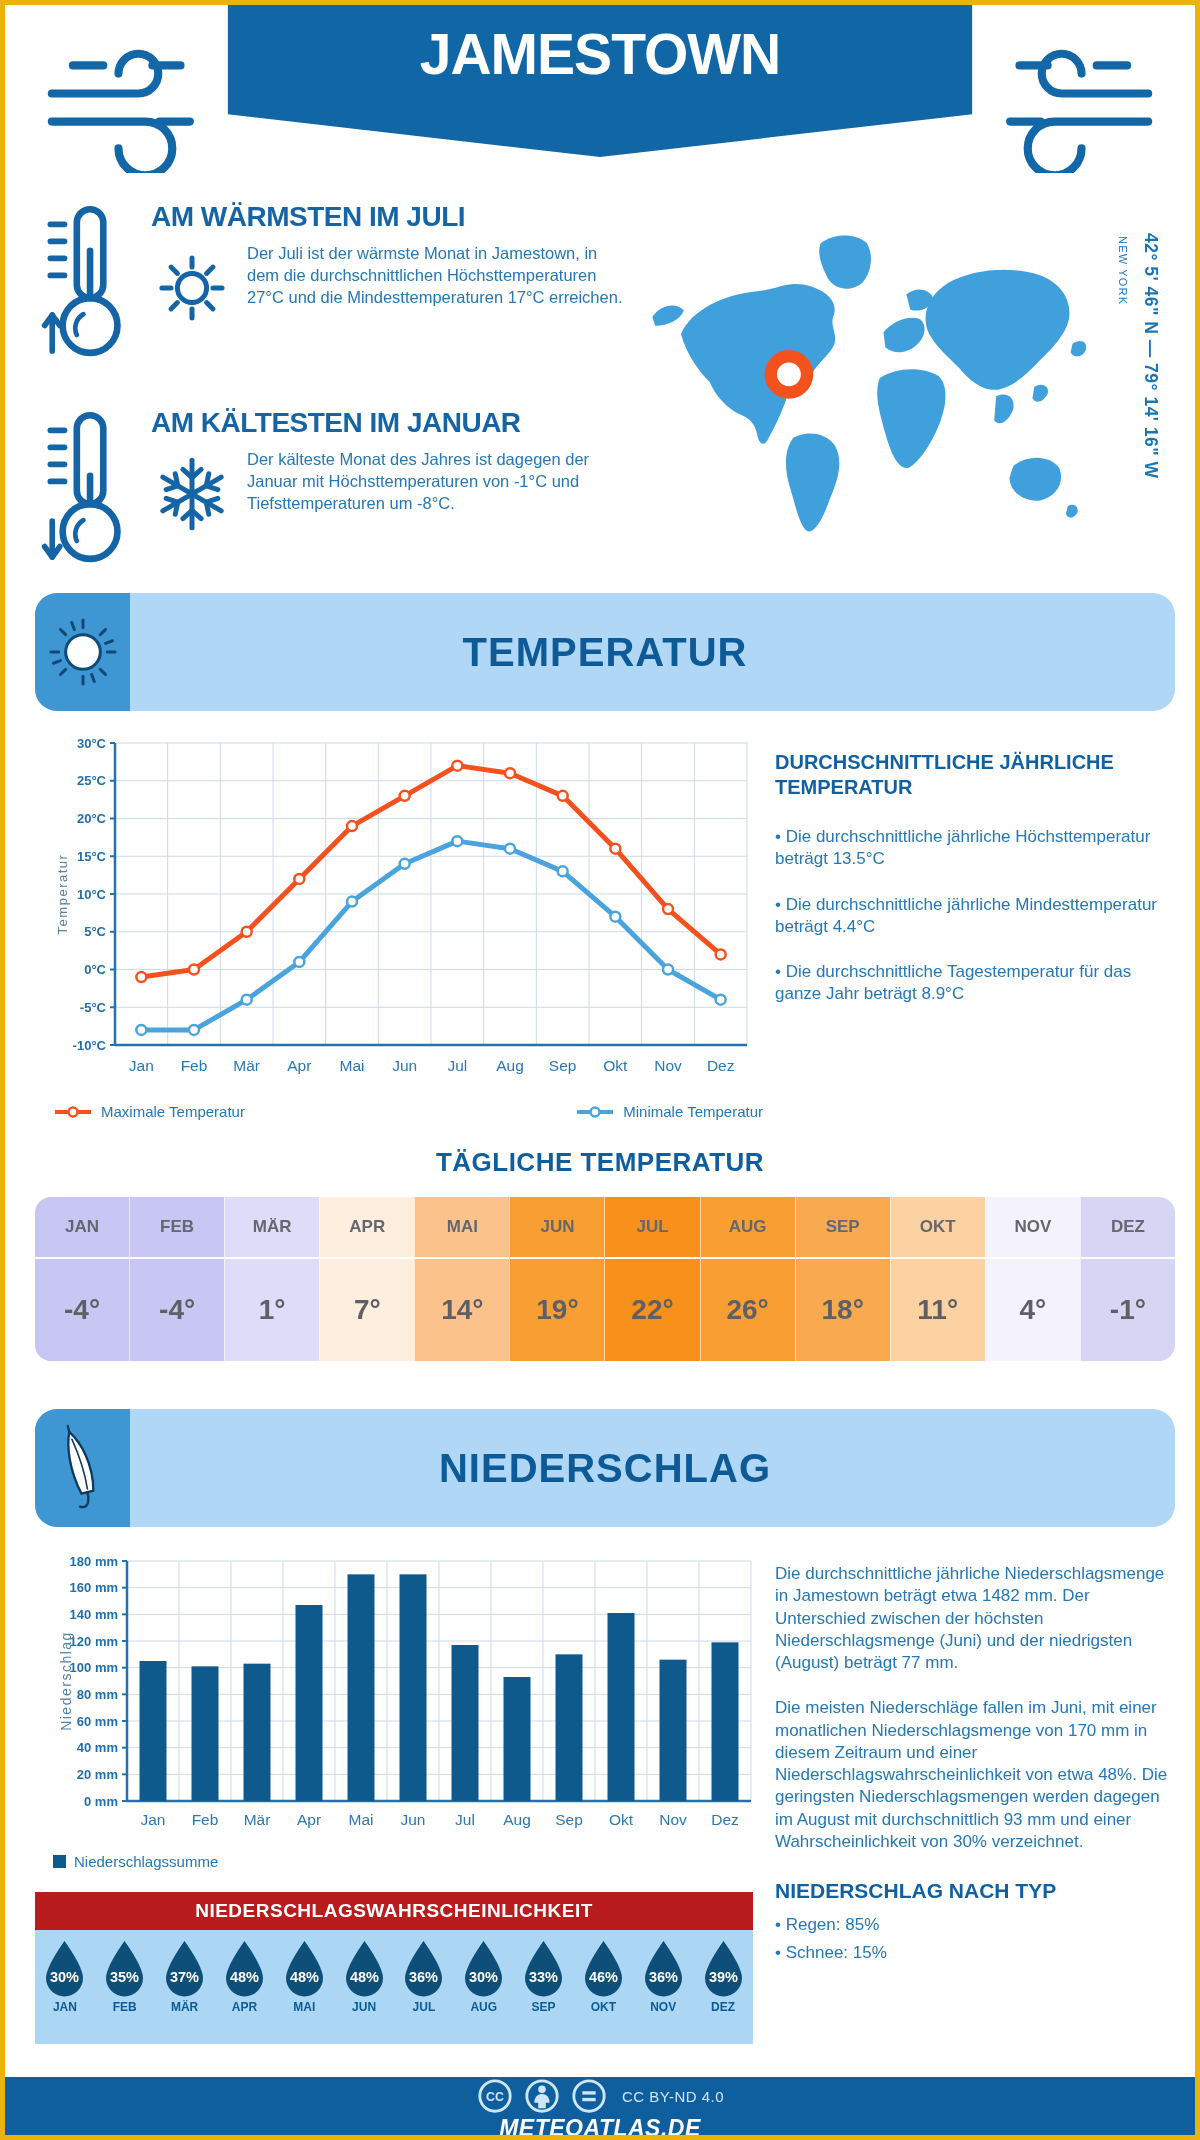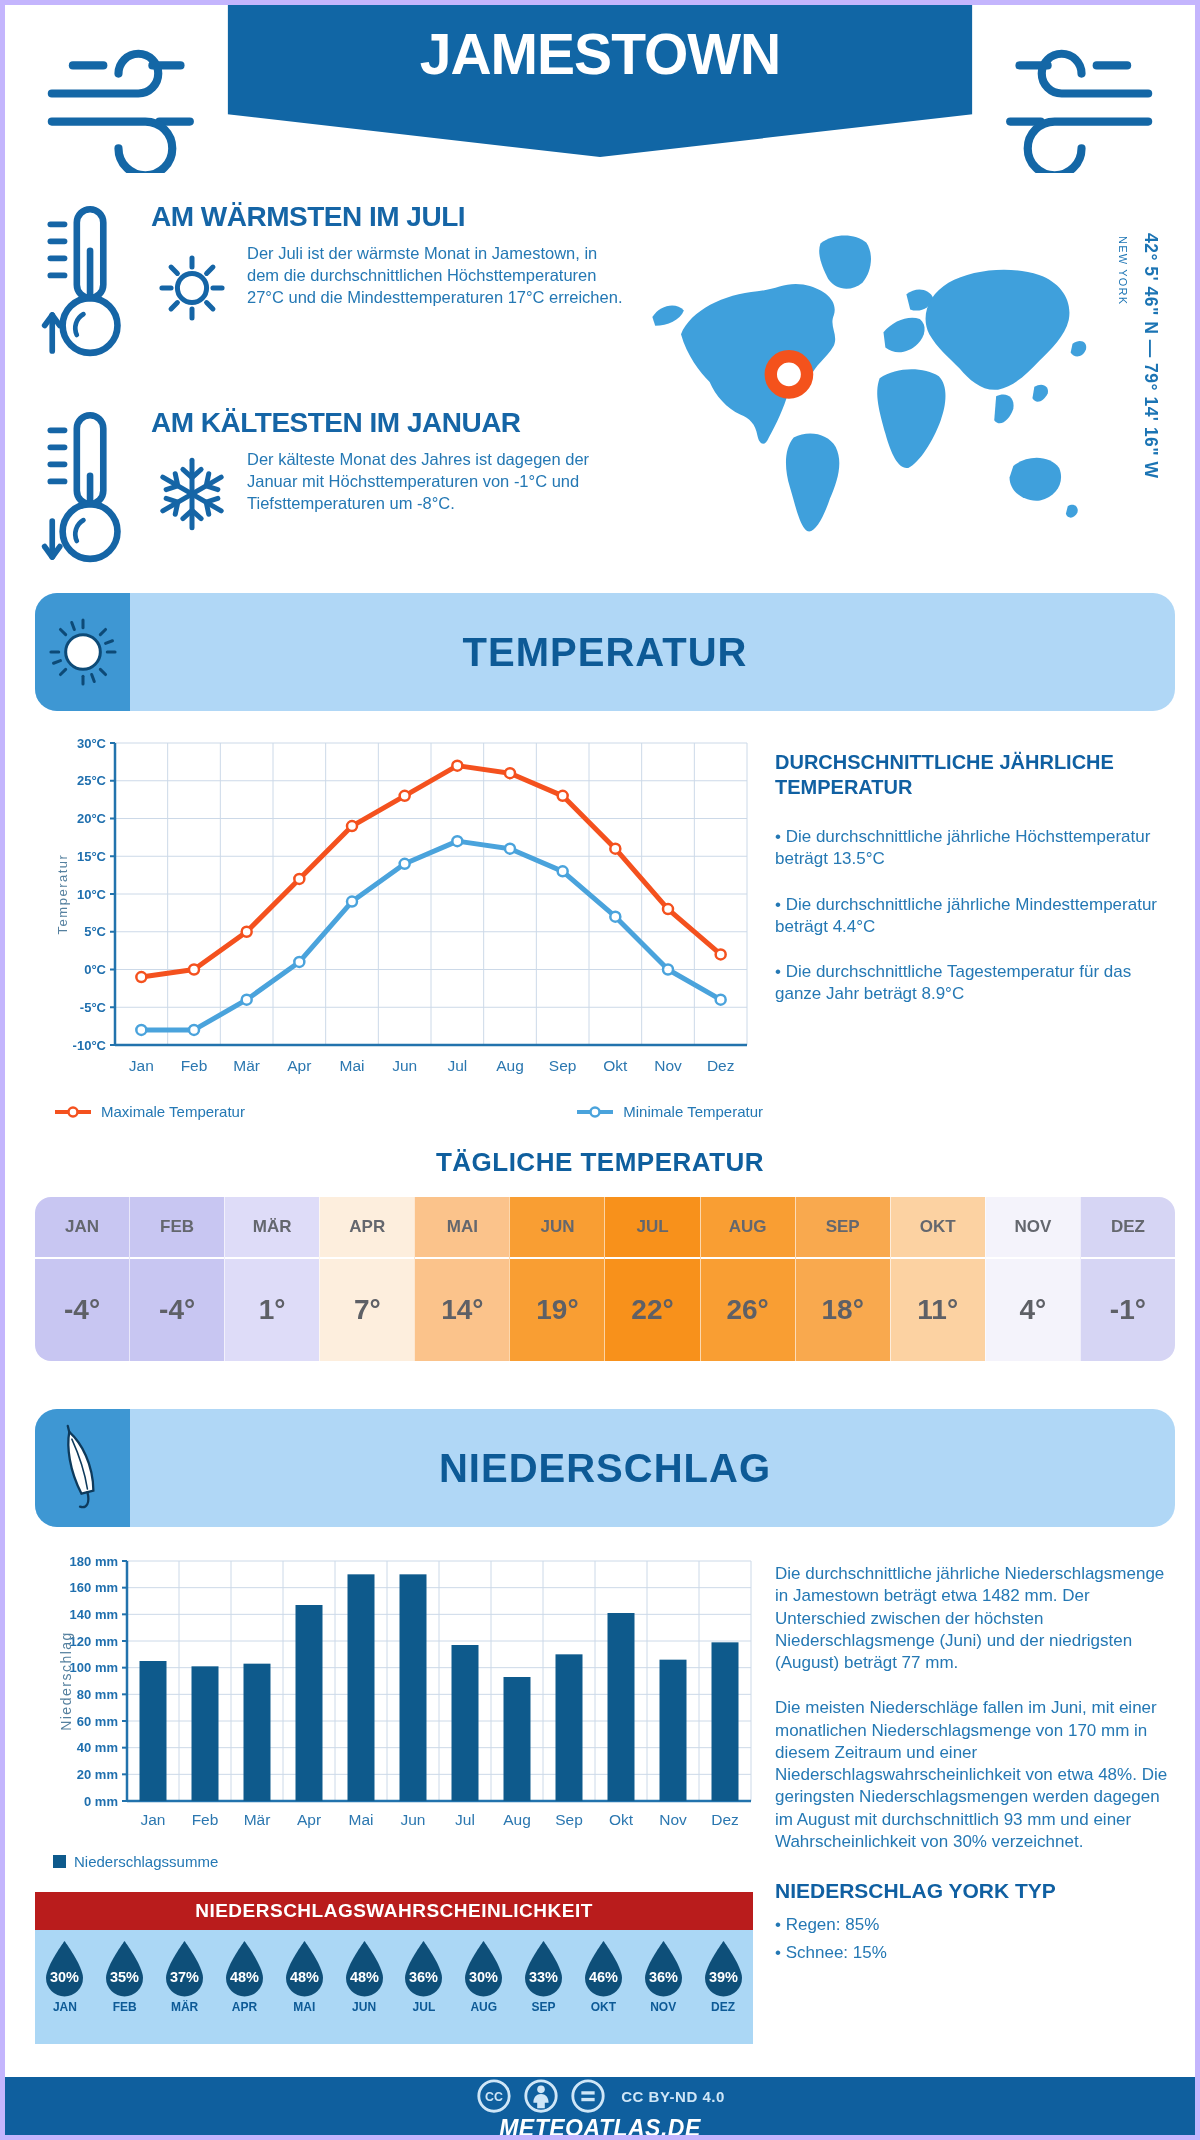--- a/index.html
+++ b/index.html
@@ -1,17 +1,17 @@
 <!DOCTYPE html>
 <html><head>
 <meta charset="utf-8">
 <style>
   html,body{margin:0;padding:0;background:#fff;}
   #page{position:relative;width:1200px;height:2140px;box-sizing:border-box;
-        border:5px solid #c4b5fd;background:#fff;overflow:hidden;
+        border:5px solid #eab308;background:#fff;overflow:hidden;
         font-family:"Liberation Sans",sans-serif;}
   
   .banner{position:absolute;left:50%;transform:translateX(-50%);top:-1px;width:745px;height:153px;
           background:#1166a5;clip-path:polygon(0 0,100% 0,100% 72%,50% 100%,0 72%);
           text-align:center;z-index:3;}
   .banner h1{margin:0;padding-top:17px;font-size:57px;font-weight:bold;color:#fff;letter-spacing:-1px;}
   .banner .sub{margin-top:3px;font-size:18px;color:#fff;letter-spacing:.5px;font-weight:bold;}
   .wind{position:absolute;top:16px;width:185px;height:152px;}
   .wind.right{transform:scaleX(-1);}
   
@@ -61,21 +61,21 @@
               color:#fff;font-size:19px;font-weight:bold;letter-spacing:.5px;
               display:flex;align-items:center;justify-content:center;}
   .prob-panel{position:absolute;left:30px;top:1925px;width:718px;height:114px;background:#abd7f5;
               display:flex;padding-top:9px;box-sizing:border-box;}
   .prob-item{flex:1;display:flex;flex-direction:column;align-items:center;}
   .prob-item .mon{margin-top:3px;font-size:12px;font-weight:bold;color:#0d5a96;}
   
   .footer{position:absolute;left:0;right:0;bottom:0;height:58px;background:#0f5f9e;
           display:flex;align-items:center;justify-content:space-between;padding:0 28px;flex-direction:column;}
   .footer .lic{display:flex;align-items:center;gap:9px;}
-  .footer .lic span{font-size:15px;font-weight:bold;color:#cfe6f7;letter-spacing:.5px;margin-left:5px;}
+  .footer .lic span{font-size:15px;font-weight:normal;color:#cfe6f7;letter-spacing:.5px;margin-left:5px;}
   .footer .site{font-size:23px;font-weight:bold;color:#fff;letter-spacing:.5px;font-style:italic;}
 </style>
 </head>
 <body>
 
 <div id="page">
 
   <svg class="wind" style="left:28px" viewBox="0 0 150 130" fill="none" stroke="#1467a6" stroke-width="7" stroke-linecap="round">
     <path d="M30,38 H56"></path>
       <path d="M98,38 H122"></path>
@@ -473,21 +473,21 @@
   <div class="legend" style="top:1848px">
     <div class="item">
       <span class="sq-swatch"></span>
       <span>Niederschlagssumme</span>
     </div>
   </div>
 
   <div class="sidecol" style="top:1558px">
     <p>Die durchschnittliche jährliche Niederschlagsmenge in Jamestown beträgt etwa 1482 mm. Der Unterschied zwischen der höchsten Niederschlagsmenge (Juni) und der niedrigsten (August) beträgt 77 mm.</p>
     <p>Die meisten Niederschläge fallen im Juni, mit einer monatlichen Niederschlagsmenge von 170 mm in diesem Zeitraum und einer Niederschlagswahrscheinlichkeit von etwa 48%. Die geringsten Niederschlagsmengen werden dagegen im August mit durchschnittlich 93 mm und einer Wahrscheinlichkeit von 30% verzeichnet.</p>
-    <div class="typ">NIEDERSCHLAG YORK TYP</div>
+    <div class="typ">NIEDERSCHLAG NACH TYP</div>
     <div class="tli">• Regen: 85%</div>
     <div class="tli">• Schnee: 15%</div>
   </div>
 
   <div class="prob-title">NIEDERSCHLAGSWAHRSCHEINLICHKEIT</div>
   <div id="prob-row" class="prob-panel">
       <div class="prob-item">
         <svg width="47" height="58" viewBox="0 0 47 58">
           <path d="M23.5,2 C23.5,2 5,27 5,39 a18.5,18.5 0 0 0 37,0 C42,27 23.5,2 23.5,2 Z" fill="#0e4f79"></path>
           <text x="23.5" y="43" text-anchor="middle" font-size="14.5" font-weight="bold" fill="#fff" font-family="Liberation Sans, sans-serif">30%</text>

